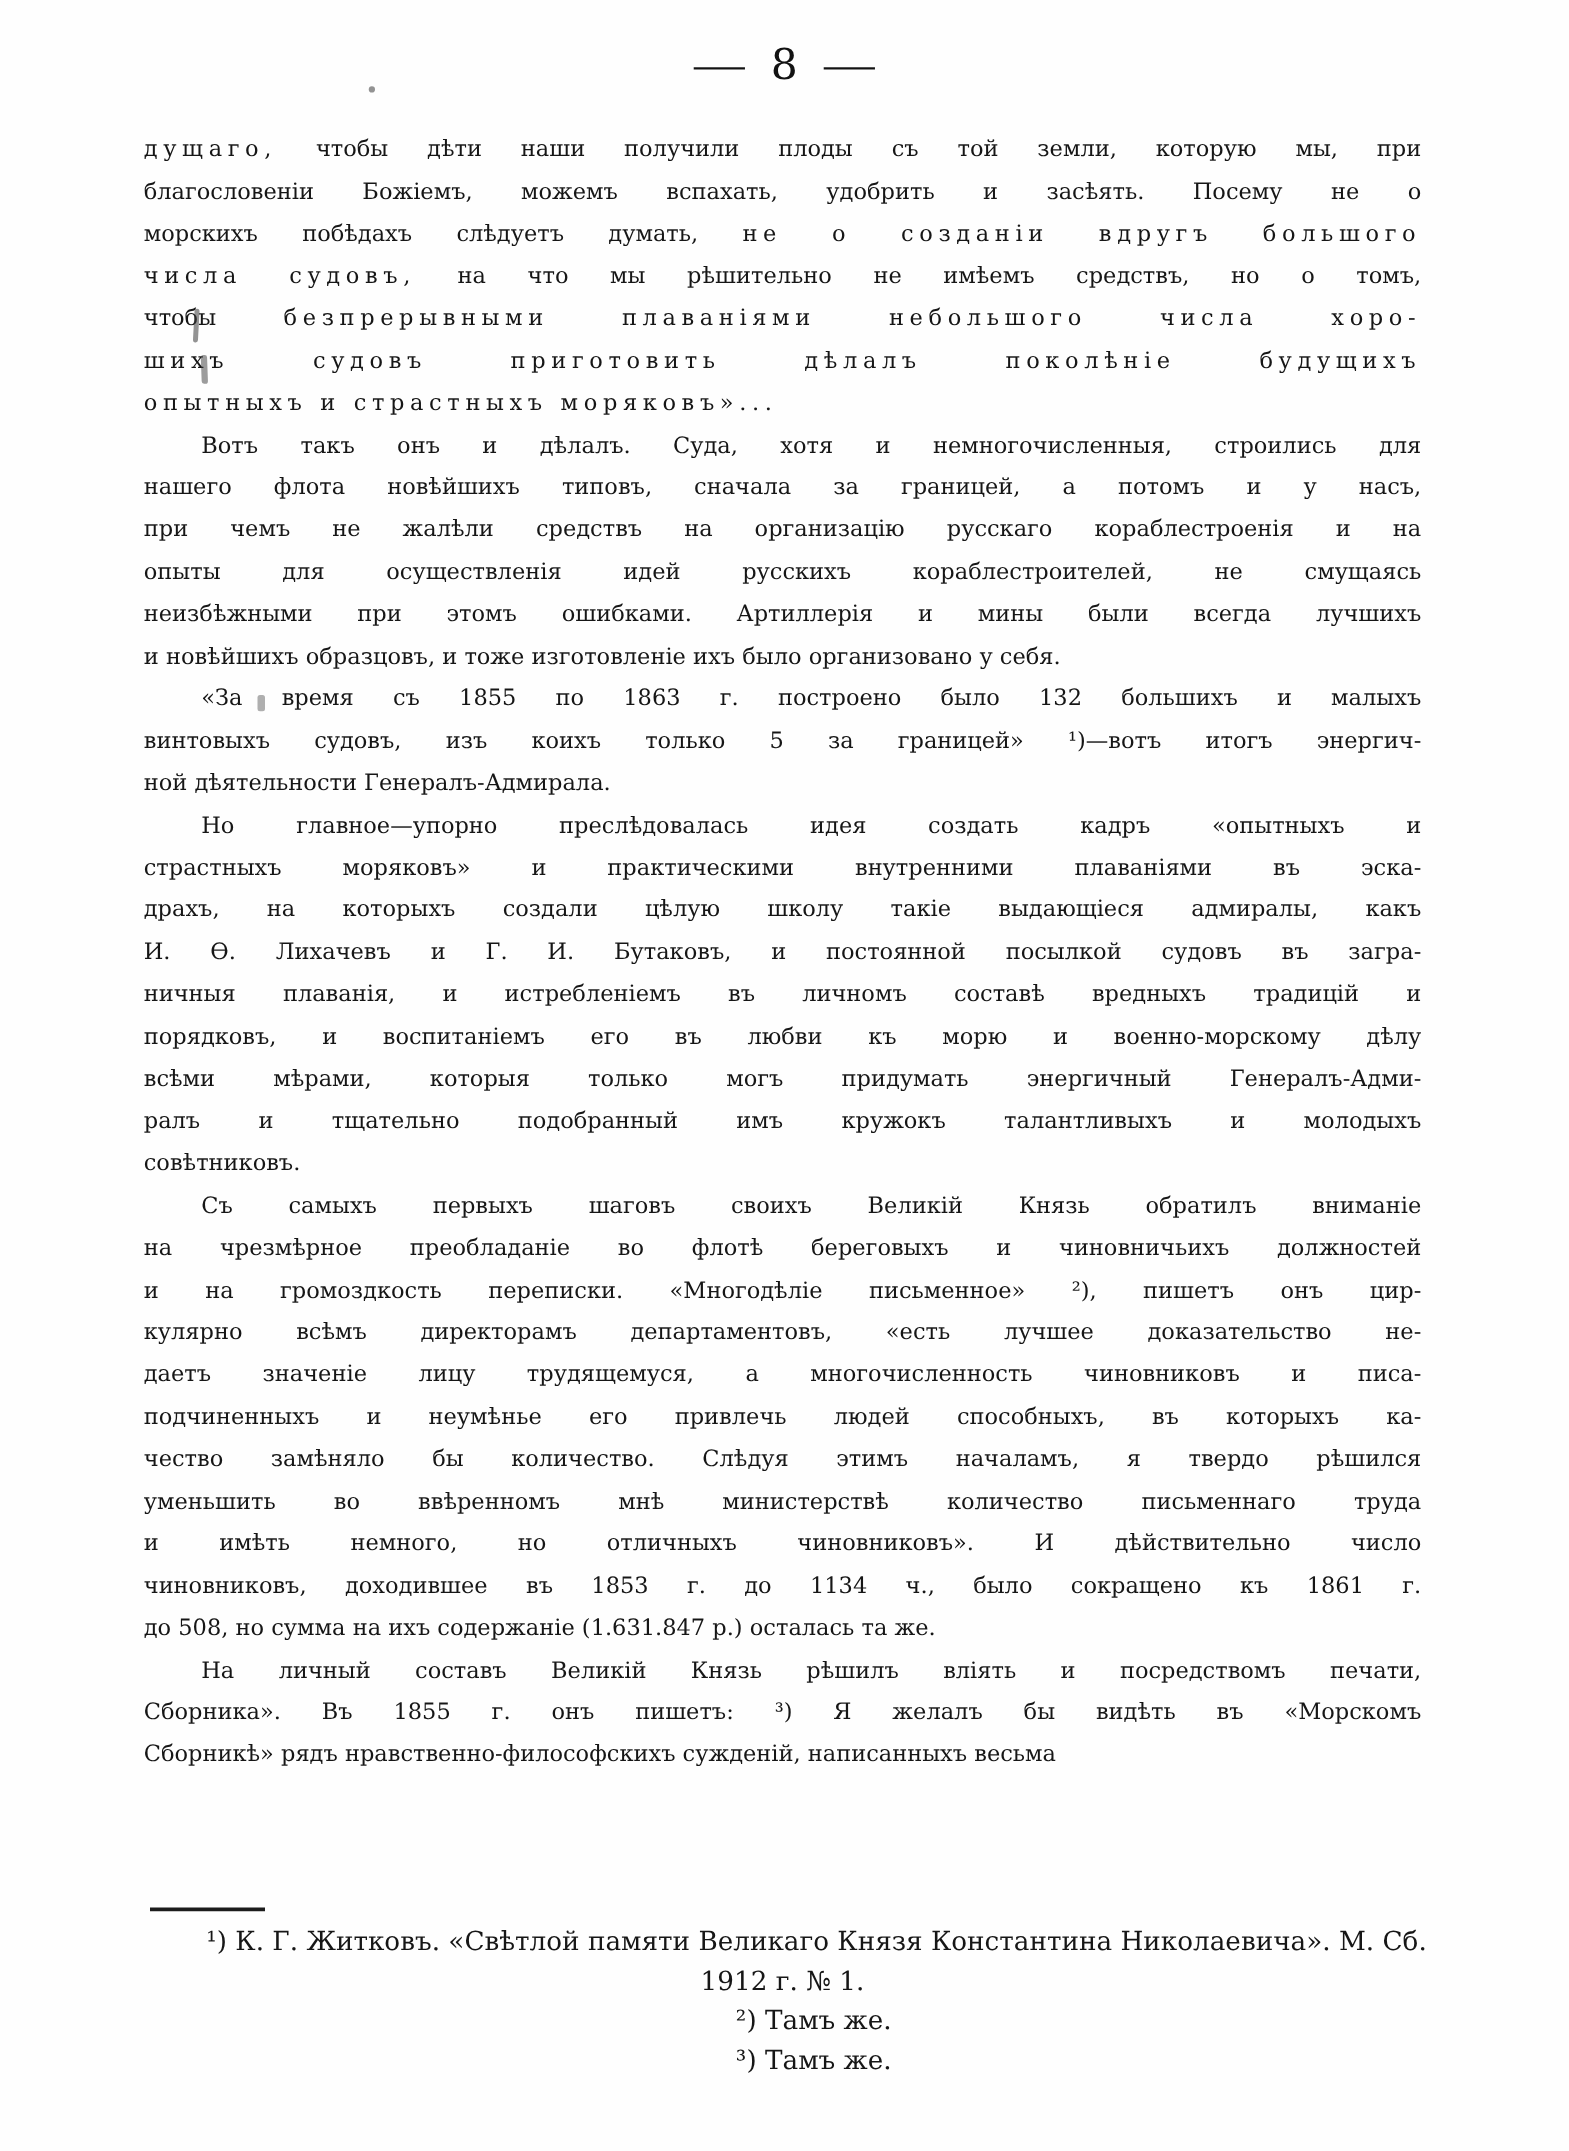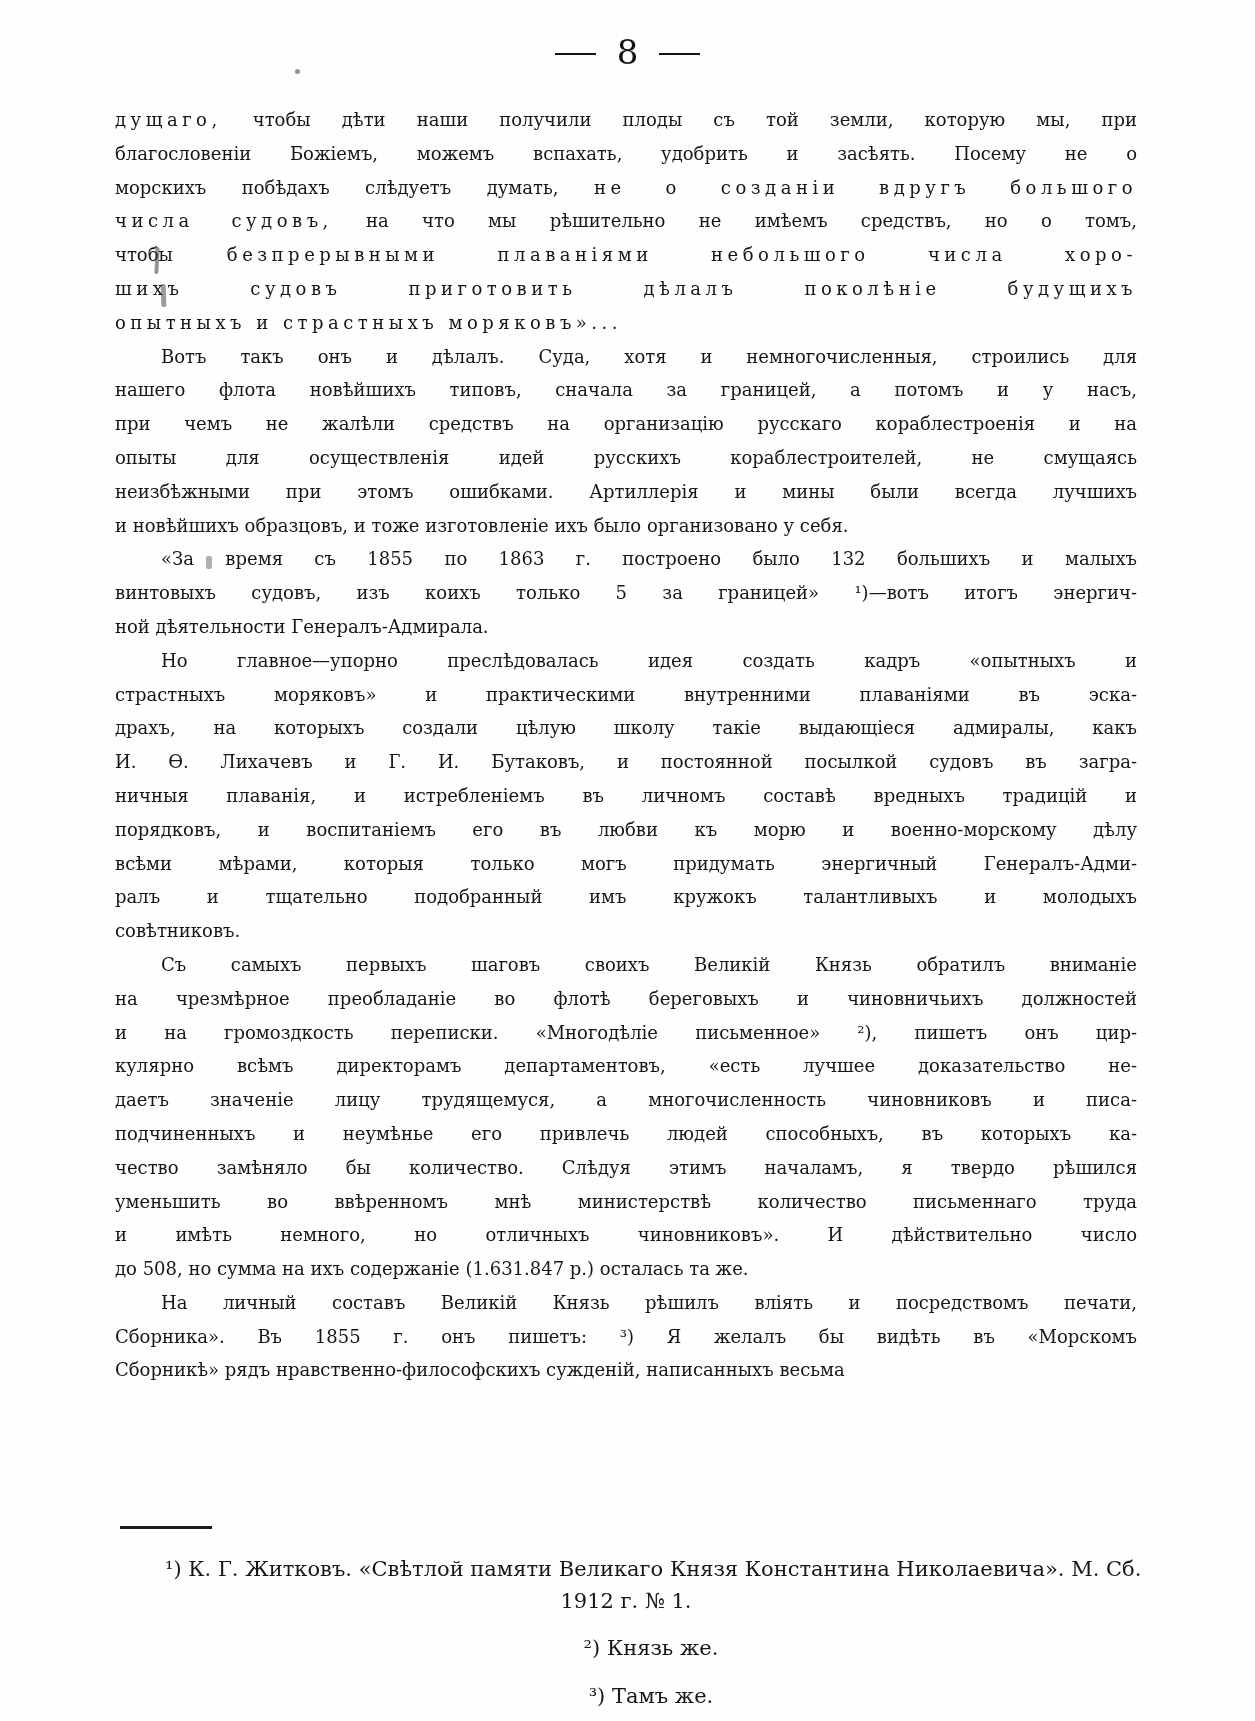--- a/index.html
+++ b/index.html
@@ -30,21 +30,21 @@
   .line.ind { padding-left:46px; }
   .line.end { text-align-last:left; }
   .sp { letter-spacing:4.5px; }
   
   .fnrule { position:absolute; left:120px; top:1526px; width:92px; height:3px; background:#1c1c1c; }
   .fns {
     position:absolute; left:115px; top:1538px; width:1022px;
     font-size:21px; line-height:31.5px;
   }
   .fn-line { white-space:nowrap; text-align:center; }
-  .fn-line.ind { padding-left:50px;margin-top:16px; }
+  .fn-line.ind { padding-left:50px; }
   .fn-line.j { text-align:justify; text-align-last:justify; }
   
   .art { position:absolute; background:#3a3a3a; border-radius:2px; }
   .art.a1 { left:155px; top:247px; width:4px; height:27px; opacity:.55; transform:rotate(3deg); }
   .art.a2 { left:161px; top:284px; width:5px; height:23px; opacity:.5; transform:rotate(-2deg); }
   .art.a3 { left:295px; top:69px; width:5px; height:5px; border-radius:50%; opacity:.55; }
   .art.a4 { left:206px; top:556px; width:6px; height:13px; opacity:.4; }
 </style>
 </head>
 <body>
@@ -85,32 +85,33 @@
       <div class="line end"><span class="ns">совѣтниковъ.</span></div>
       <div class="line ind"><span class="ns">Съ самыхъ первыхъ шаговъ своихъ Великій Князь обратилъ вниманіе</span></div>
       <div class="line"><span class="ns">на чрезмѣрное преобладаніе во флотѣ береговыхъ и чиновничьихъ должностей</span></div>
       <div class="line"><span class="ns">и на громоздкость переписки. «Многодѣліе письменное» ²), пишетъ онъ цир-</span></div>
       <div class="line"><span class="ns">кулярно всѣмъ директорамъ департаментовъ, «есть лучшее доказательство не-</span></div>
       <div class="line"><span class="ns">даетъ значеніе лицу трудящемуся, а многочисленность чиновниковъ и писа-</span></div>
       <div class="line"><span class="ns">подчиненныхъ и неумѣнье его привлечь людей способныхъ, въ которыхъ ка-</span></div>
       <div class="line"><span class="ns">чество замѣняло бы количество. Слѣдуя этимъ началамъ, я твердо рѣшился</span></div>
       <div class="line"><span class="ns">уменьшить во ввѣренномъ мнѣ министерствѣ количество письменнаго труда</span></div>
       <div class="line"><span class="ns">и имѣть немного, но отличныхъ чиновниковъ». И дѣйствительно число</span></div>
+      <div class="line"><span class="ns">чиновниковъ, доходившее въ 1853 г. до 1134 ч., было сокращено къ 1861 г.</span></div>
       <div class="line end"><span class="ns">до 508, но сумма на ихъ содержаніе (1.631.847 р.) осталась та же.</span></div>
       <div class="line ind"><span class="ns">На личный составъ Великій Князь рѣшилъ вліять и посредствомъ печати,</span></div>
       <div class="line"><span class="ns">Сборника». Въ 1855 г. онъ пишетъ: ³) Я желалъ бы видѣть въ «Морскомъ</span></div>
       <div class="line end"><span class="ns">Сборникѣ» рядъ нравственно-философскихъ сужденій, написанныхъ весьма</span></div>
     </div>
 
   <div class="fnrule"></div>
 
   <div class="fns">
       <div class="fn-line ind j">¹) К. Г. Житковъ. «Свѣтлой памяти Великаго Князя Константина Николаевича». М. Сб.</div>
       <div class="fn-line">1912 г. № 1.</div>
-      <div class="fn-line ind">²) Князь же.</div>
+      <div class="fn-line ind">²) Тамъ же.</div>
       <div class="fn-line ind">³) Тамъ же.</div>
     </div>
 
   <div class="art a1"></div>
   <div class="art a2"></div>
   <div class="art a3"></div>
   <div class="art a4"></div>
 
 </div>
 

